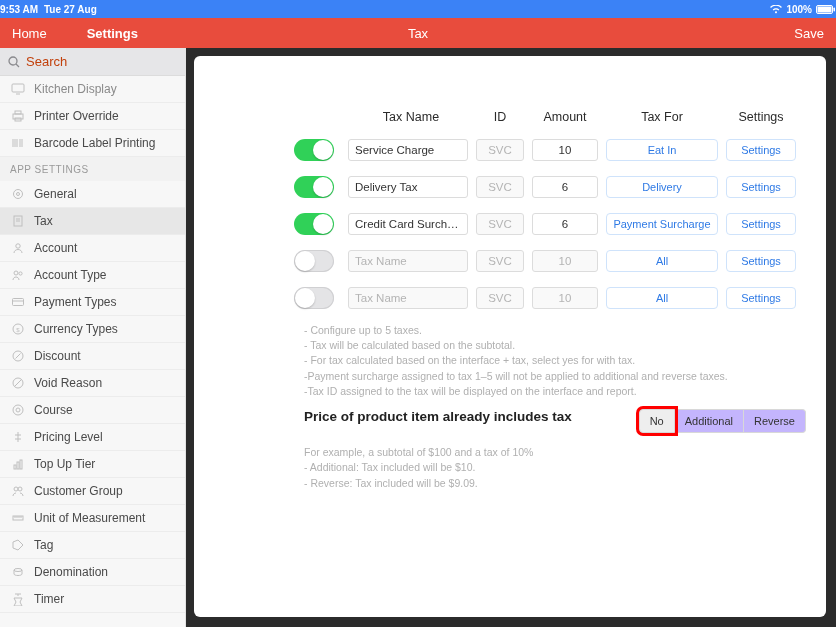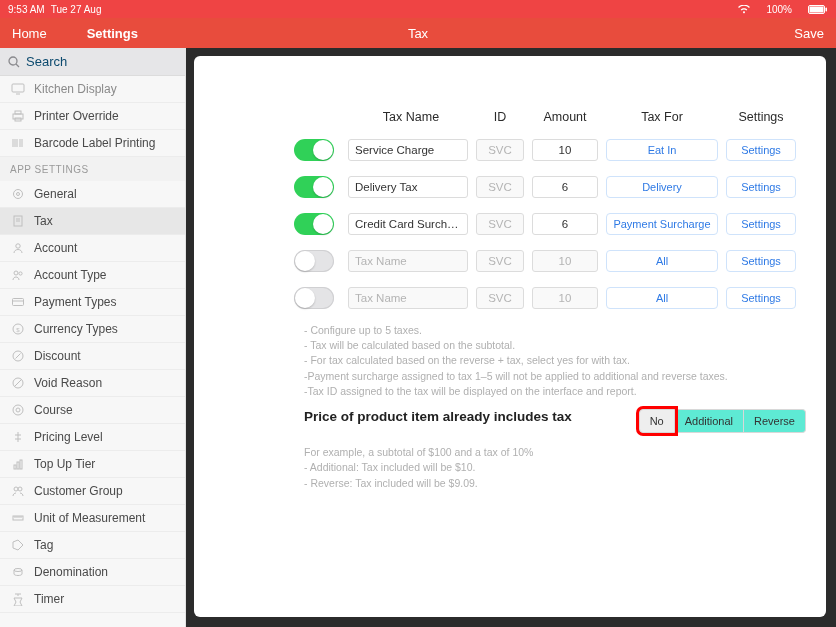--- a/index.html
+++ b/index.html
@@ -1,38 +1,38 @@
 <!DOCTYPE html>
 <html><head>
 <meta charset="utf-8">
 <style>
   * { box-sizing: border-box; margin: 0; padding: 0; font-family: -apple-system, "Helvetica Neue", Arial, sans-serif; }
   html, body { width: 836px; height: 627px; overflow: hidden; background: #000; }
   .screen { width: 836px; height: 627px; display: flex; flex-direction: column; background: #2b2b2b; }
 
   
-  .status-bar { height: 18px; background: #ef4444; color: #fff; display: flex; align-items: center; font-size: 10px; padding: 0 8px; justify-content: space-between; }
+  .status-bar { height: 18px; background: #3b82f6; color: #fff; display: flex; align-items: center; font-size: 10px; padding: 0 0; justify-content: space-between; font-weight: bold; }
   .status-left { display: flex; gap: 6px; align-items: center; }
-  .status-right { display: flex; gap: 16px; align-items: center; }
+  .status-right { display: flex; gap: 4px; align-items: center; }
   .wifi-icon, .battery-icon { display: inline-block; }
   .wifi-icon svg, .battery-icon svg { display: block; }
 
   
   .nav-bar { height: 30px; background: #e84c3d; color: #fff; display: flex; align-items: center; padding: 0 12px; font-size: 13px; position: relative; }
   .nav-home { font-weight: 400; }
   .nav-settings { font-weight: 600; margin-left: 40px; }
   .nav-title { position: absolute; left: 50%; transform: translateX(-50%); font-weight: 400; }
   .nav-save { margin-left: auto; font-weight: 400; }
 
   
   .body { flex: 1; display: flex; min-height: 0; }
 
   
   .sidebar { width: 186px; background: #f7f7f7; border-right: 1px solid #e3e3e3; display: flex; flex-direction: column; min-height: 0; }
-  .searchbar { background: #e6e6e8; height: 28px; display: flex; align-items: center; padding: 0 8px; gap: 6px; color: #0c4a6e; font-size: 13px; border-bottom: 1px solid #dcdcdc; }
+  .searchbar { background: #e6e6e8; height: 28px; display: flex; align-items: center; padding: 0 8px; gap: 6px; color: #c2410c; font-size: 13px; border-bottom: 1px solid #dcdcdc; }
   .searchbar svg { flex: 0 0 auto; }
   .sidebar-list { flex: 1; overflow: hidden; }
   .sidebar-item { height: 27px; display: flex; align-items: center; gap: 8px; padding: 0 10px; font-size: 12px; color: #4a4a4a; border-bottom: 1px solid #ececec; cursor: default; }
   .sidebar-item.selected { background: #e7e7e7; }
   .sidebar-item .icon { width: 16px; height: 16px; display: flex; align-items: center; justify-content: center; color: #bfbfbf; }
   .section-header { height: 24px; display: flex; align-items: center; padding: 0 10px; font-size: 10px; letter-spacing: 0.5px; color: #9a9a9a; background: #f2f2f2; }
   .sidebar-item.truncated { color: #8a8a8a; }
 
   
   .main { flex: 1; background: #2b2b2b; padding: 8px 10px 10px 8px; }
@@ -61,21 +61,21 @@
   
   .notes { margin: 14px 0 10px 90px; font-size: 10.5px; color: #b0b0b0; line-height: 1.45; }
   .notes div { white-space: nowrap; }
 
   
   .include-row { display: flex; align-items: flex-start; margin-left: 90px; gap: 18px; }
   .include-left { flex: 1; }
   .include-title { font-size: 13.5px; font-weight: 600; color: #222; margin-bottom: 21px; }
   .include-sub { font-size: 10.5px; color: #b0b0b0; line-height: 1.45; }
   .seg { display: flex; }
-  .seg-btn { height: 24px; font-size: 11px; color: #333; background: #5eead4; border: 1px solid #d8d8d8; padding: 0 10px; line-height: 22px; }
+  .seg-btn { height: 24px; font-size: 11px; color: #333; background: #c4b5fd; border: 1px solid #d8d8d8; padding: 0 10px; line-height: 22px; }
   .seg-btn:first-child { border-top-left-radius: 4px; border-bottom-left-radius: 4px; }
   .seg-btn:last-child { border-top-right-radius: 4px; border-bottom-right-radius: 4px; }
   .seg-btn + .seg-btn { border-left: none; }
   .seg-btn.highlighted { box-shadow: 0 0 0 3px #ff0000; position: relative; z-index: 2; background: #eee; }
 </style>
 </head>
 <body>
 
 <div class="screen">
   <div class="status-bar">
@@ -354,21 +354,21 @@
             <input class="txt-input center disabled" placeholder="SVC" style="">
             <input class="txt-input center disabled" placeholder="10" style="">
             <div class="pill-btn">All</div>
             <div class="pill-btn">Settings</div>
           </div>
         </div>
 
         <div class="notes">
           <div>- Configure up to 5 taxes.</div>
           <div>- Tax will be calculated based on the subtotal.</div>
-          <div>- For tax calculated based on the reverse + tax, select yes for with tax.</div>
+          <div>- For tax calculated based on the interface + tax, select yes for with tax.</div>
           <div>-Payment surcharge assigned to tax 1–5 will not be applied to additional and reverse taxes.</div>
           <div>-Tax ID assigned to the tax will be displayed on the interface and report.</div>
         </div>
 
         <div class="include-row">
           <div class="include-left">
             <div class="include-title">Price of product item already includes tax</div>
             <div class="include-sub">
               <div>For example, a subtotal of $100 and a tax of 10%</div>
               <div>- Additional: Tax included will be $10.</div>

